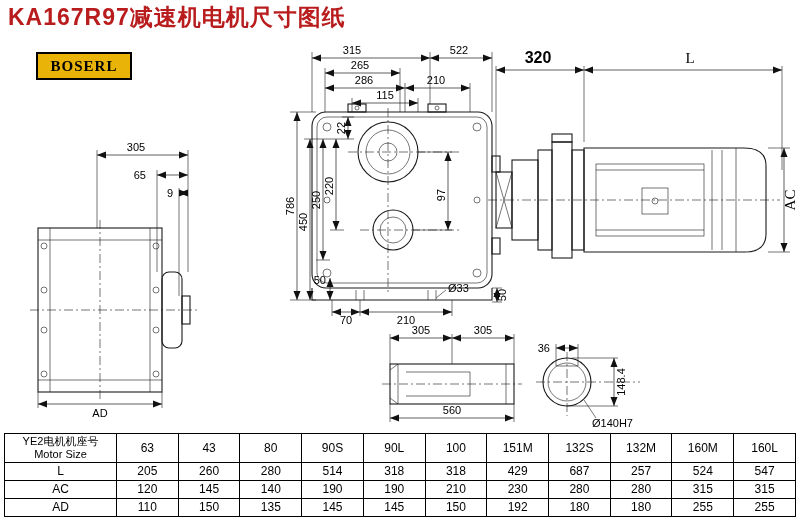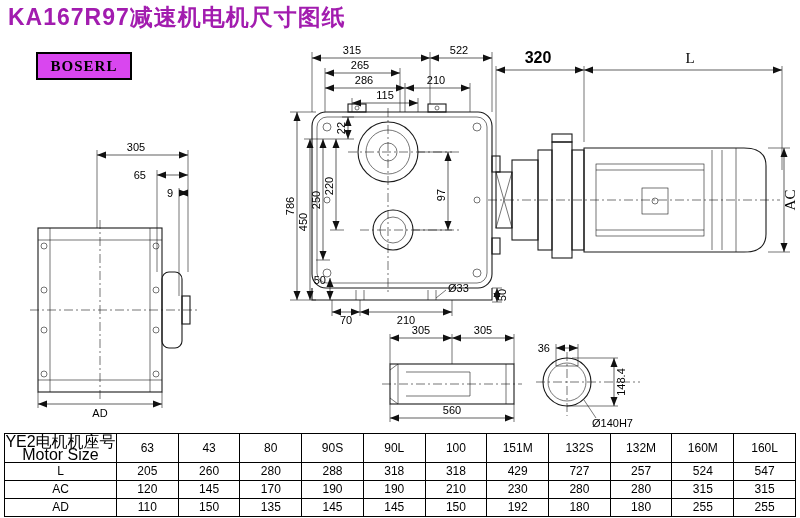--- a/index.html
+++ b/index.html
@@ -1,34 +1,34 @@
 <!DOCTYPE html>
 <html><head>
 <meta charset="utf-8">
 <style>
   html,body{margin:0;padding:0;}
   body{width:800px;height:518px;position:relative;background:#ffffff;overflow:hidden;
        font-family:"Liberation Sans",sans-serif;}
-  .title{position:absolute;left:8px;top:2px;font-size:23px;font-weight:bold;color:#a21caf;
+  .title{position:absolute;left:8px;top:2px;font-size:23px;font-weight:bold;color:#b91c1c;
          font-family:"Liberation Sans",sans-serif;letter-spacing:1px;}
   .logo{position:absolute;left:36px;top:52px;width:92px;height:24px;border:2px solid #000;
         display:flex;align-items:center;justify-content:center;font-family:"Liberation Serif",serif;
-        font-weight:bold;font-size:15px;letter-spacing:1px;color:#000;background:#d946ef;}
+        font-weight:bold;font-size:15px;letter-spacing:1px;color:#000;background:#eab308;}
   svg{position:absolute;left:0;top:0;}
   .ol{fill:none;stroke:#1a1a1a;stroke-width:1.1;}
   .th{fill:none;stroke:#1a1a1a;stroke-width:0.6;}
   .dm{fill:none;stroke:#1a1a1a;stroke-width:0.7;}
   .cl{fill:none;stroke:#1a1a1a;stroke-width:0.6;stroke-dasharray:9 3 2 3;}
   .dim{font:11px "Liberation Sans",sans-serif;fill:#000;text-anchor:middle;}
   .dimb{font:bold 16px "Liberation Sans",sans-serif;fill:#000;text-anchor:middle;}
   .diml{font:15px "Liberation Serif",serif;fill:#000;text-anchor:middle;}
   table.spec{position:absolute;left:4px;top:433px;width:792px;border-collapse:collapse;
         table-layout:fixed;font-size:12px;color:#000;background:#fff;}
   table.spec td{border:1px solid #000;text-align:center;padding:0;height:17px;line-height:15px;}
-  table.spec td.hdr{height:28px;font-size:16px;line-height:13px;text-align:center;}
+  table.spec td.hdr{height:28px;font-size:11px;line-height:13px;text-align:center;}
   col.c0{width:112px;}
 </style>
 </head>
 <body>
 
 <div class="title">KA167R97减速机电机尺寸图纸</div>
 <div class="logo">BOSERL</div>
 
 <svg width="800" height="430" viewBox="0 0 800 430">
   <defs>
@@ -277,34 +277,34 @@
     <td>132S</td>
     <td>132M</td>
     <td>160M</td>
     <td>160L</td>
   </tr>
   <tr>
     <td>L</td>
     <td>205</td>
     <td>260</td>
     <td>280</td>
-    <td>288</td>
+    <td>514</td>
     <td>318</td>
     <td>318</td>
     <td>429</td>
-    <td>727</td>
+    <td>687</td>
     <td>257</td>
     <td>524</td>
     <td>547</td>
   </tr>
   <tr>
     <td>AC</td>
     <td>120</td>
     <td>145</td>
-    <td>170</td>
+    <td>140</td>
     <td>190</td>
     <td>190</td>
     <td>210</td>
     <td>230</td>
     <td>280</td>
     <td>280</td>
     <td>315</td>
     <td>315</td>
   </tr>
   <tr>

